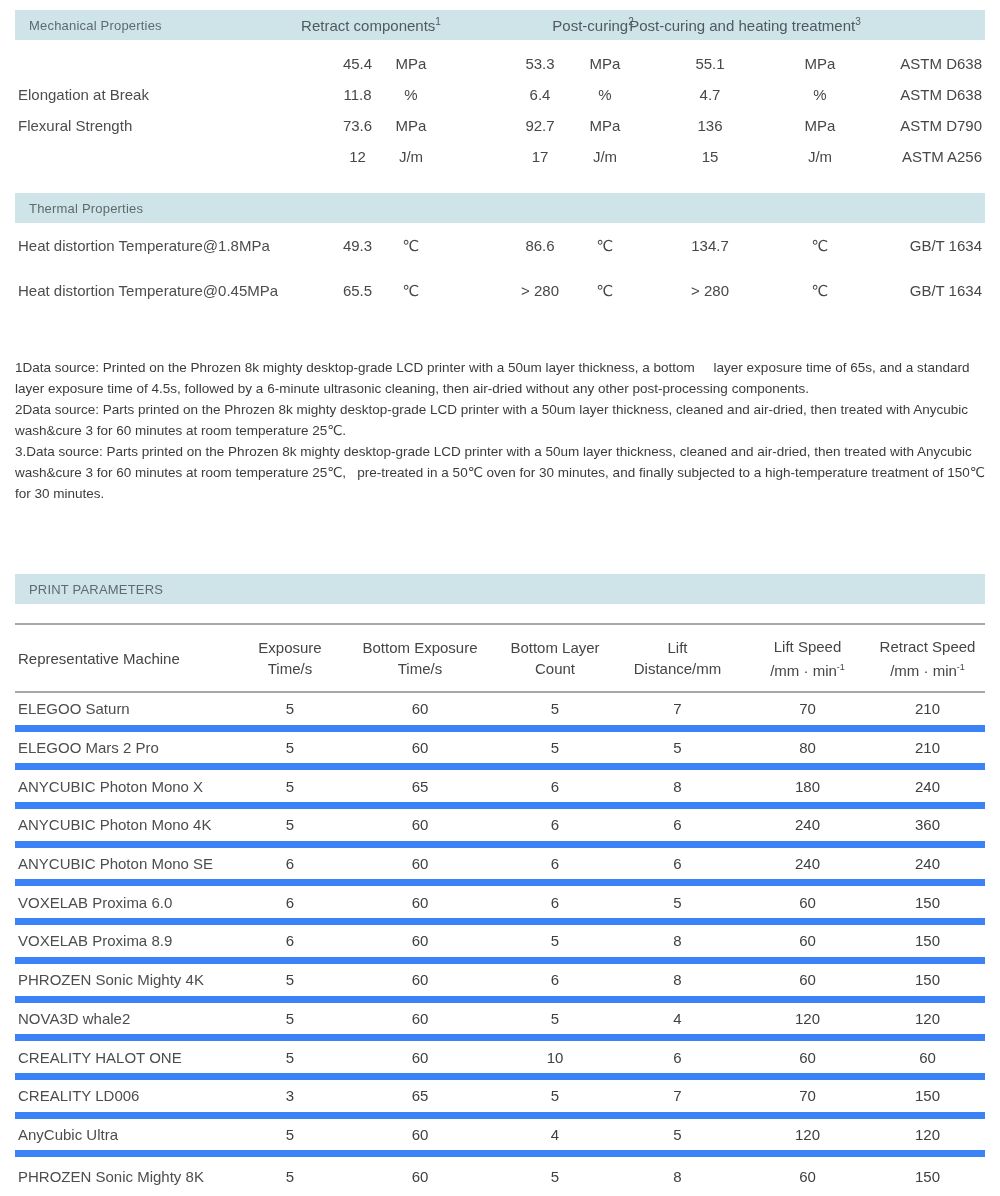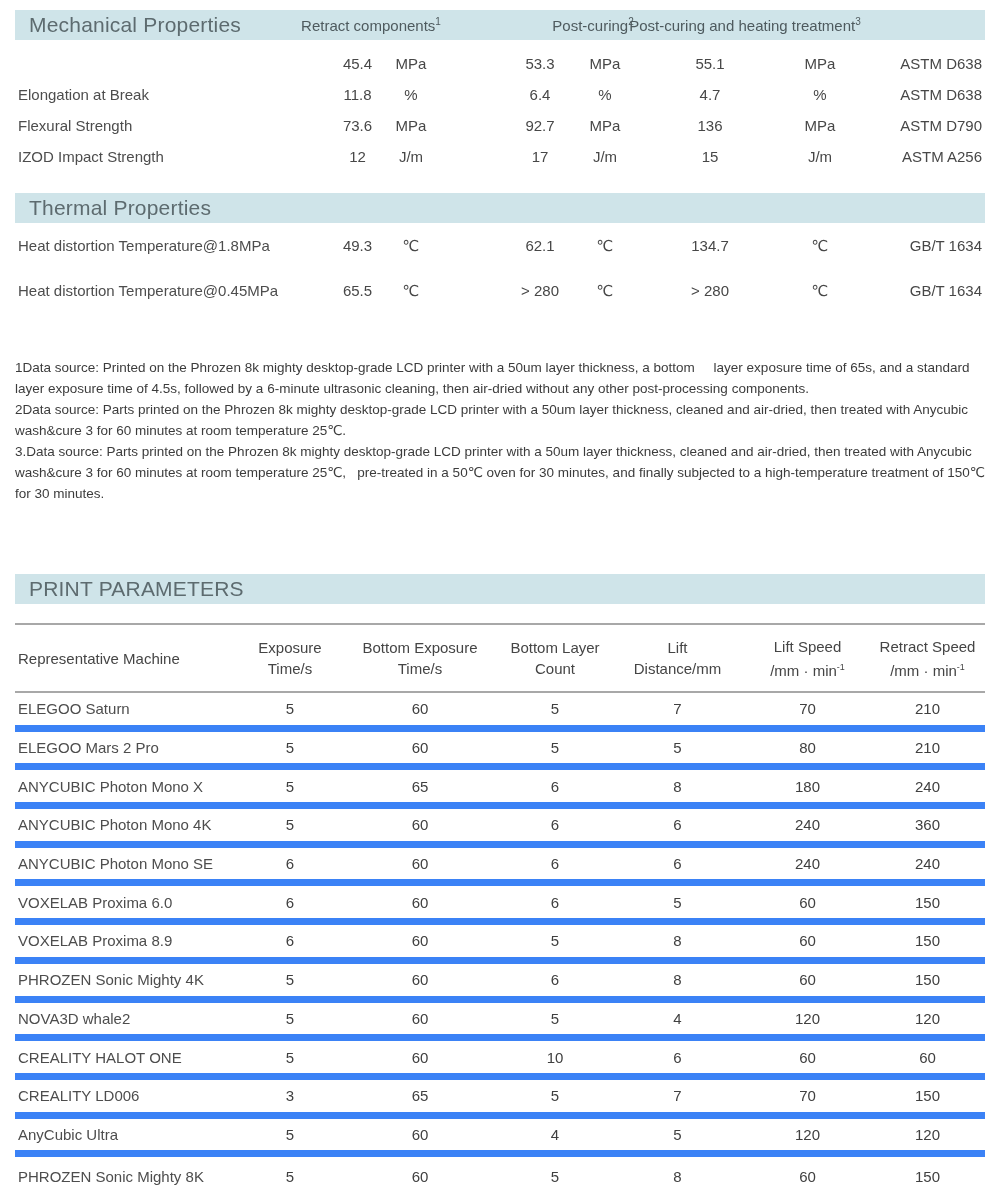--- a/index.html
+++ b/index.html
@@ -2,21 +2,21 @@
 <html><head>
 <meta charset="utf-8">
 <style>
   * { margin:0; padding:0; box-sizing:border-box; }
   html,body { width:1000px; height:1196px; background:#ffffff; overflow:hidden; }
   body { font-family:"Liberation Sans","DejaVu Sans",sans-serif; color:#474747; }
   .page { width:1000px; height:1196px; padding:10px 15px 0 15px; }
 
   
   .band { background:#cfe4e9; height:30px; position:relative; display:flex; align-items:center; }
-  .band-title { color:#5d6b6f; font-size:21px; padding-left:14px; letter-spacing:.2px; }
+  .band-title { color:#5d6b6f; font-size:13px; padding-left:14px; letter-spacing:.2px; }
   .band-label { position:absolute; top:50%; transform:translate(-50%,-50%); white-space:nowrap;
                 color:#4e5a5e; font-size:15px; }
   .band-label sup { font-size:10px; }
   .bl-1 { left:356px; }
   .bl-2 { left:557px;margin-left:21px; }
   .bl-3 { left:730px; }
 
   
   .pgrid { display:grid; grid-template-columns:315px 55px 52px 73px 60px 70px 40px 60px 50px 60px 135px;
            align-items:center; font-size:15px; }
@@ -94,42 +94,41 @@
         <div class="c-prop">Flexural Strength</div>
         <div class="c-v1">73.6</div>
         <div class="c-u1">MPa</div>
         <div class="c-v2">92.7</div>
         <div class="c-u2">MPa</div>
         <div class="c-v3">136</div>
         <div class="c-u3">MPa</div>
         <div class="c-std">ASTM D790</div>
       </div>
       <div class="pgrid prop-row">
-        <div class="c-prop">IZOD Impact Strength</div>
         <div class="c-v1">12</div>
         <div class="c-u1">J/m</div>
         <div class="c-v2">17</div>
         <div class="c-u2">J/m</div>
         <div class="c-v3">15</div>
         <div class="c-u3">J/m</div>
         <div class="c-std">ASTM A256</div>
       </div>
     </div>
   </section>
 
   <section>
     <div class="band thermal-band">
       <div class="band-title">Thermal Properties</div>
     </div>
     <div class="thermal-rows">
       <div class="pgrid prop-row">
         <div class="c-prop">Heat distortion Temperature@1.8MPa</div>
         <div class="c-v1">49.3</div>
         <div class="c-u1">℃</div>
-        <div class="c-v2">62.1</div>
+        <div class="c-v2">86.6</div>
         <div class="c-u2">℃</div>
         <div class="c-v3">134.7</div>
         <div class="c-u3">℃</div>
         <div class="c-std">GB/T 1634</div>
       </div>
       <div class="pgrid prop-row">
         <div class="c-prop">Heat distortion Temperature@0.45MPa</div>
         <div class="c-v1">65.5</div>
         <div class="c-u1">℃</div>
         <div class="c-v2">&gt; 280</div>

